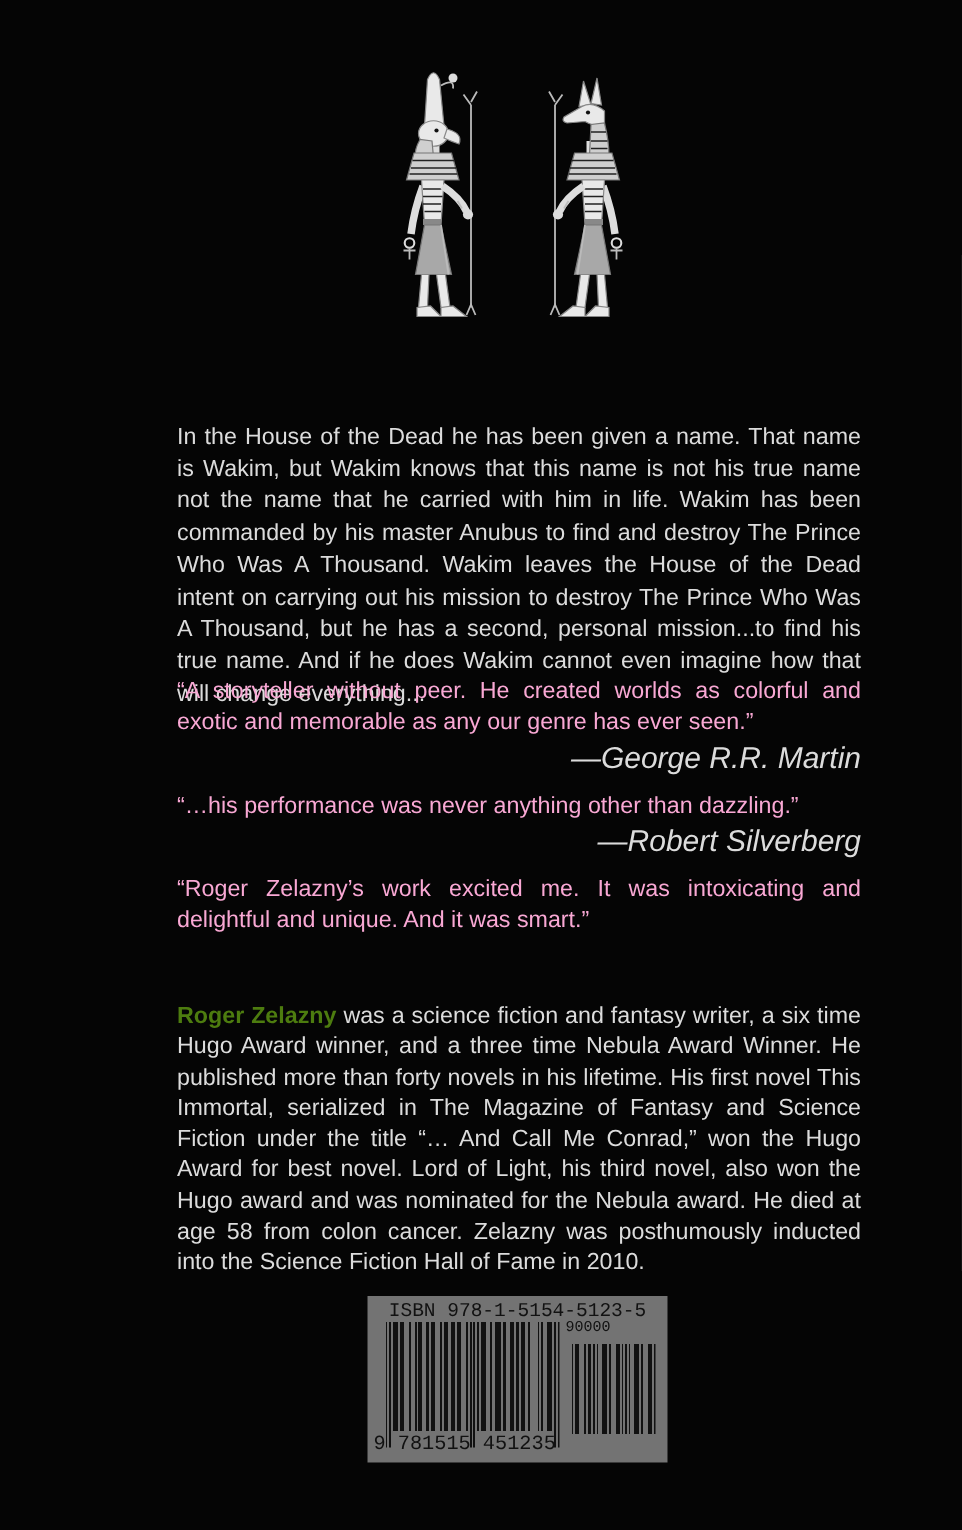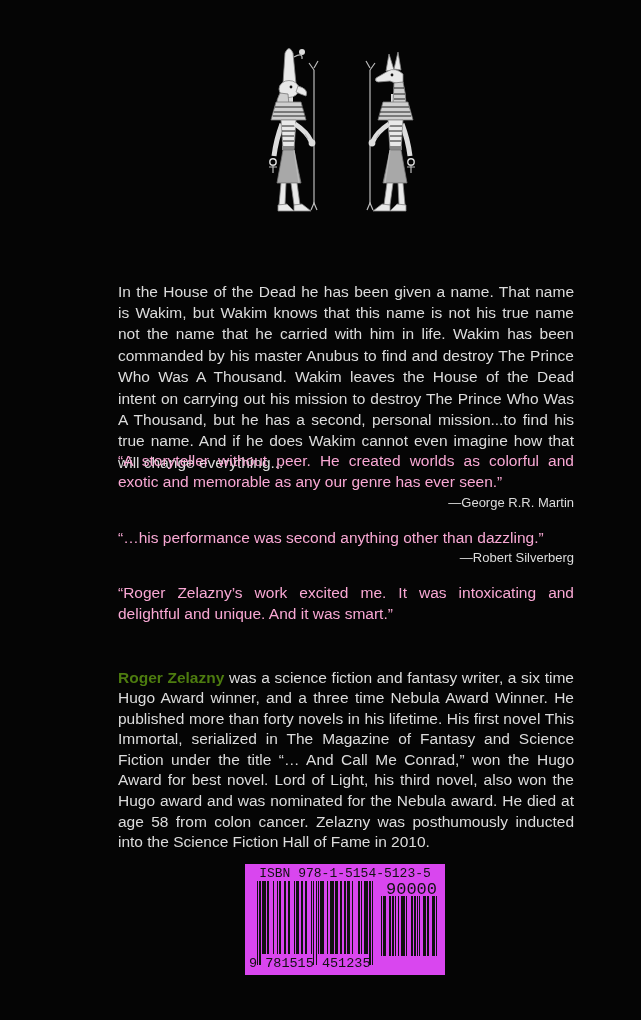--- a/index.html
+++ b/index.html
@@ -17,36 +17,36 @@
     color:#f2f2f2; white-space:nowrap;
   }
   .body-text{
     position:absolute; left:118px; width:456px;
     font-size:15.5px; line-height:21.4px; text-align:justify; color:#dcdcdc;
   }
   #synopsis{top:265px;}
   .quote{position:absolute; left:118px; width:456px;}
   #quote-0{top:450px;} #quote-1{top:527px;} #quote-2{top:582px;}
   .qtext{margin:0; font-size:15.5px; line-height:21.4px; text-align:justify; color:#f9a8d4;}
-  .qattr{margin:2px 0 0; font-size:13px; text-align:right; color:#dcdcdc;}
+  .qattr{margin:2px 0 0; font-size:20px; text-align:right; font-style:italic; color:#dcdcdc;}
   #bio{top:652px; line-height:20.6px;}
   #bio b{color:#4d7c0f;}
   #barcode-box{
     position:absolute; left:245px; top:864px; width:200px; height:111px;
-    background:#d946ef; color:#111;
+    background:#737373; color:#111;
     font-family:"Liberation Mono", monospace;
   }
   #isbn-label{
     position:absolute; top:2px; left:0; width:100%;
     text-align:center; font-size:13px; letter-spacing:0px; white-space:nowrap;
   }
   #ean13-svg{position:absolute; left:12px; top:17px;}
   #supp-label{
     position:absolute; left:132px; top:16px; width:60px;
-    text-align:right; font-size:17px;
+    text-align:left; font-size:10px;
   }
   #supp-svg{position:absolute; left:136px; top:32px;}
   #digits-row{
     position:absolute; left:4px; top:92px; width:132px;
     text-align:left; font-size:13.5px; white-space:nowrap;
   }
   svg .ln{stroke:#bbb; stroke-width:1.2; fill:none;}
   svg .fill-w{fill:#e9e9e9; stroke:#888; stroke-width:0.8;}
   svg .fill-g{fill:#a8a8a8; stroke:#777; stroke-width:0.8;}
   svg .fill-c{fill:#cfcfcf; stroke:#777; stroke-width:0.8;}
@@ -131,21 +131,21 @@
 
 
   <p id="synopsis" class="body-text">In the House of the Dead he has been given a name. That name is Wakim, but Wakim knows that this name is not his true name not the name that he carried with him in life. Wakim has been commanded by his master Anubus to find and destroy The Prince Who Was A Thousand. Wakim leaves the House of the Dead intent on carrying out his mission to destroy The Prince Who Was A Thousand, but he has a second, personal mission...to find his true name. And if he does Wakim cannot even imagine how that will change everything...</p>
 
   <div id="quote-0" class="quote">
     <p class="qtext">“A storyteller without peer. He created worlds as colorful and exotic and memorable as any our genre has ever seen.”</p>
     <p class="qattr">—George R.R. Martin</p>
   </div>
 
   <div id="quote-1" class="quote">
-    <p class="qtext">“…his performance was second anything other than dazzling.”</p>
+    <p class="qtext">“…his performance was never anything other than dazzling.”</p>
     <p class="qattr">—Robert Silverberg</p>
   </div>
 
   <div id="quote-2" class="quote">
     <p class="qtext">“Roger Zelazny’s work excited me. It was intoxicating and delightful and unique. And it was smart.”</p>
   </div>
 
   <p id="bio" class="body-text"><b>Roger Zelazny</b><span> was a science fiction and fantasy writer, a six time Hugo Award winner, and a three time Nebula Award Winner. He published more than forty novels in his lifetime. His first novel This Immortal, serialized in The Magazine of Fantasy and Science Fiction under the title “… And Call Me Conrad,” won the Hugo Award for best novel. Lord of Light, his third novel, also won the Hugo award and was nominated for the Nebula award. He died at age 58 from colon cancer. Zelazny was posthumously inducted into the Science Fiction Hall of Fame in 2010.</span></p>
 
   <div id="barcode-box">

